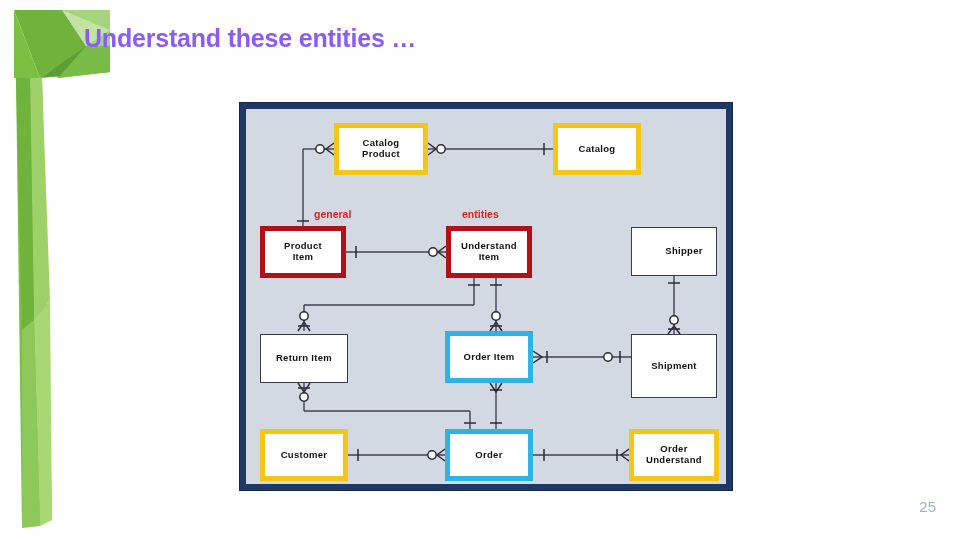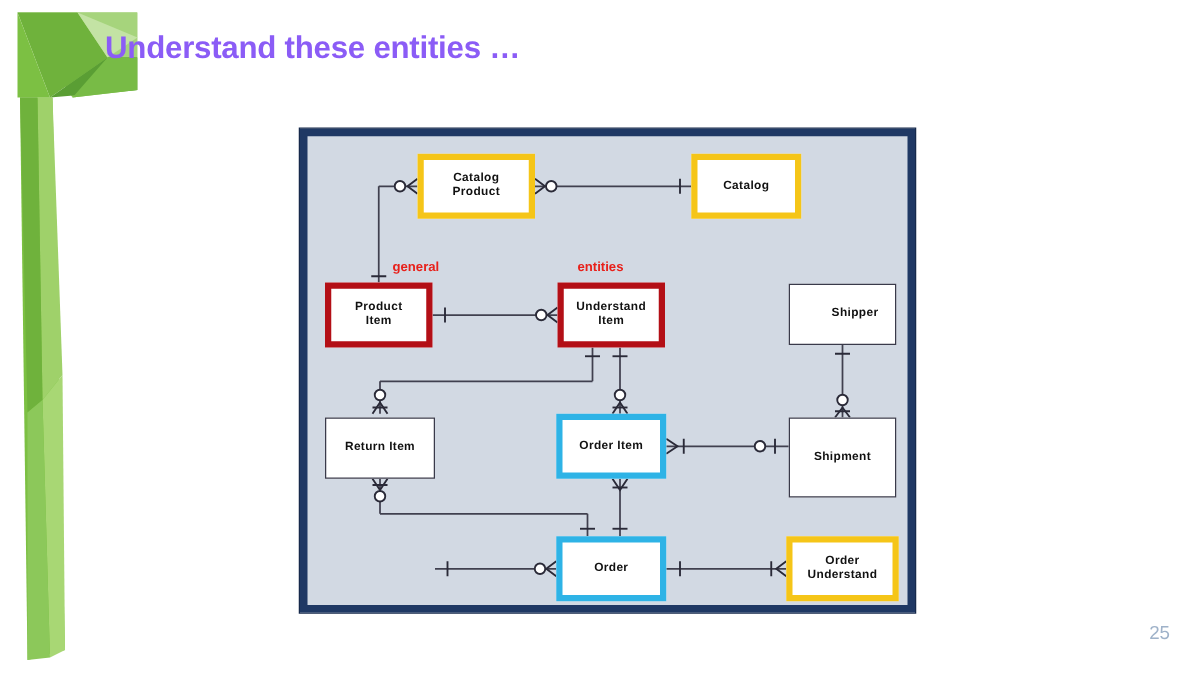--- a/index.html
+++ b/index.html
@@ -236,20 +236,23 @@
     </div>
 
     <div class="entity plain" style="left:14px; top:225px; width:88px; height:49px;">
       <span>Return Item</span>
     </div>
 
     <div class="entity plain" style="left:385px; top:225px; width:86px; height:64px;">
       <span>Shipment</span>
     </div>
 
+    <div class="entity gold" style="left:14px; top:320px; width:88px; height:52px;">
+      <span>Customer</span>
+    </div>
 
     <div class="entity cyan" style="left:199px; top:320px; width:88px; height:52px;">
       <span>Order</span>
     </div>
 
     <div class="entity gold" style="left:383px; top:320px; width:90px; height:52px;">
       <span>
         <span>Order</span><br>
         <span>Understand</span>
       </span>

